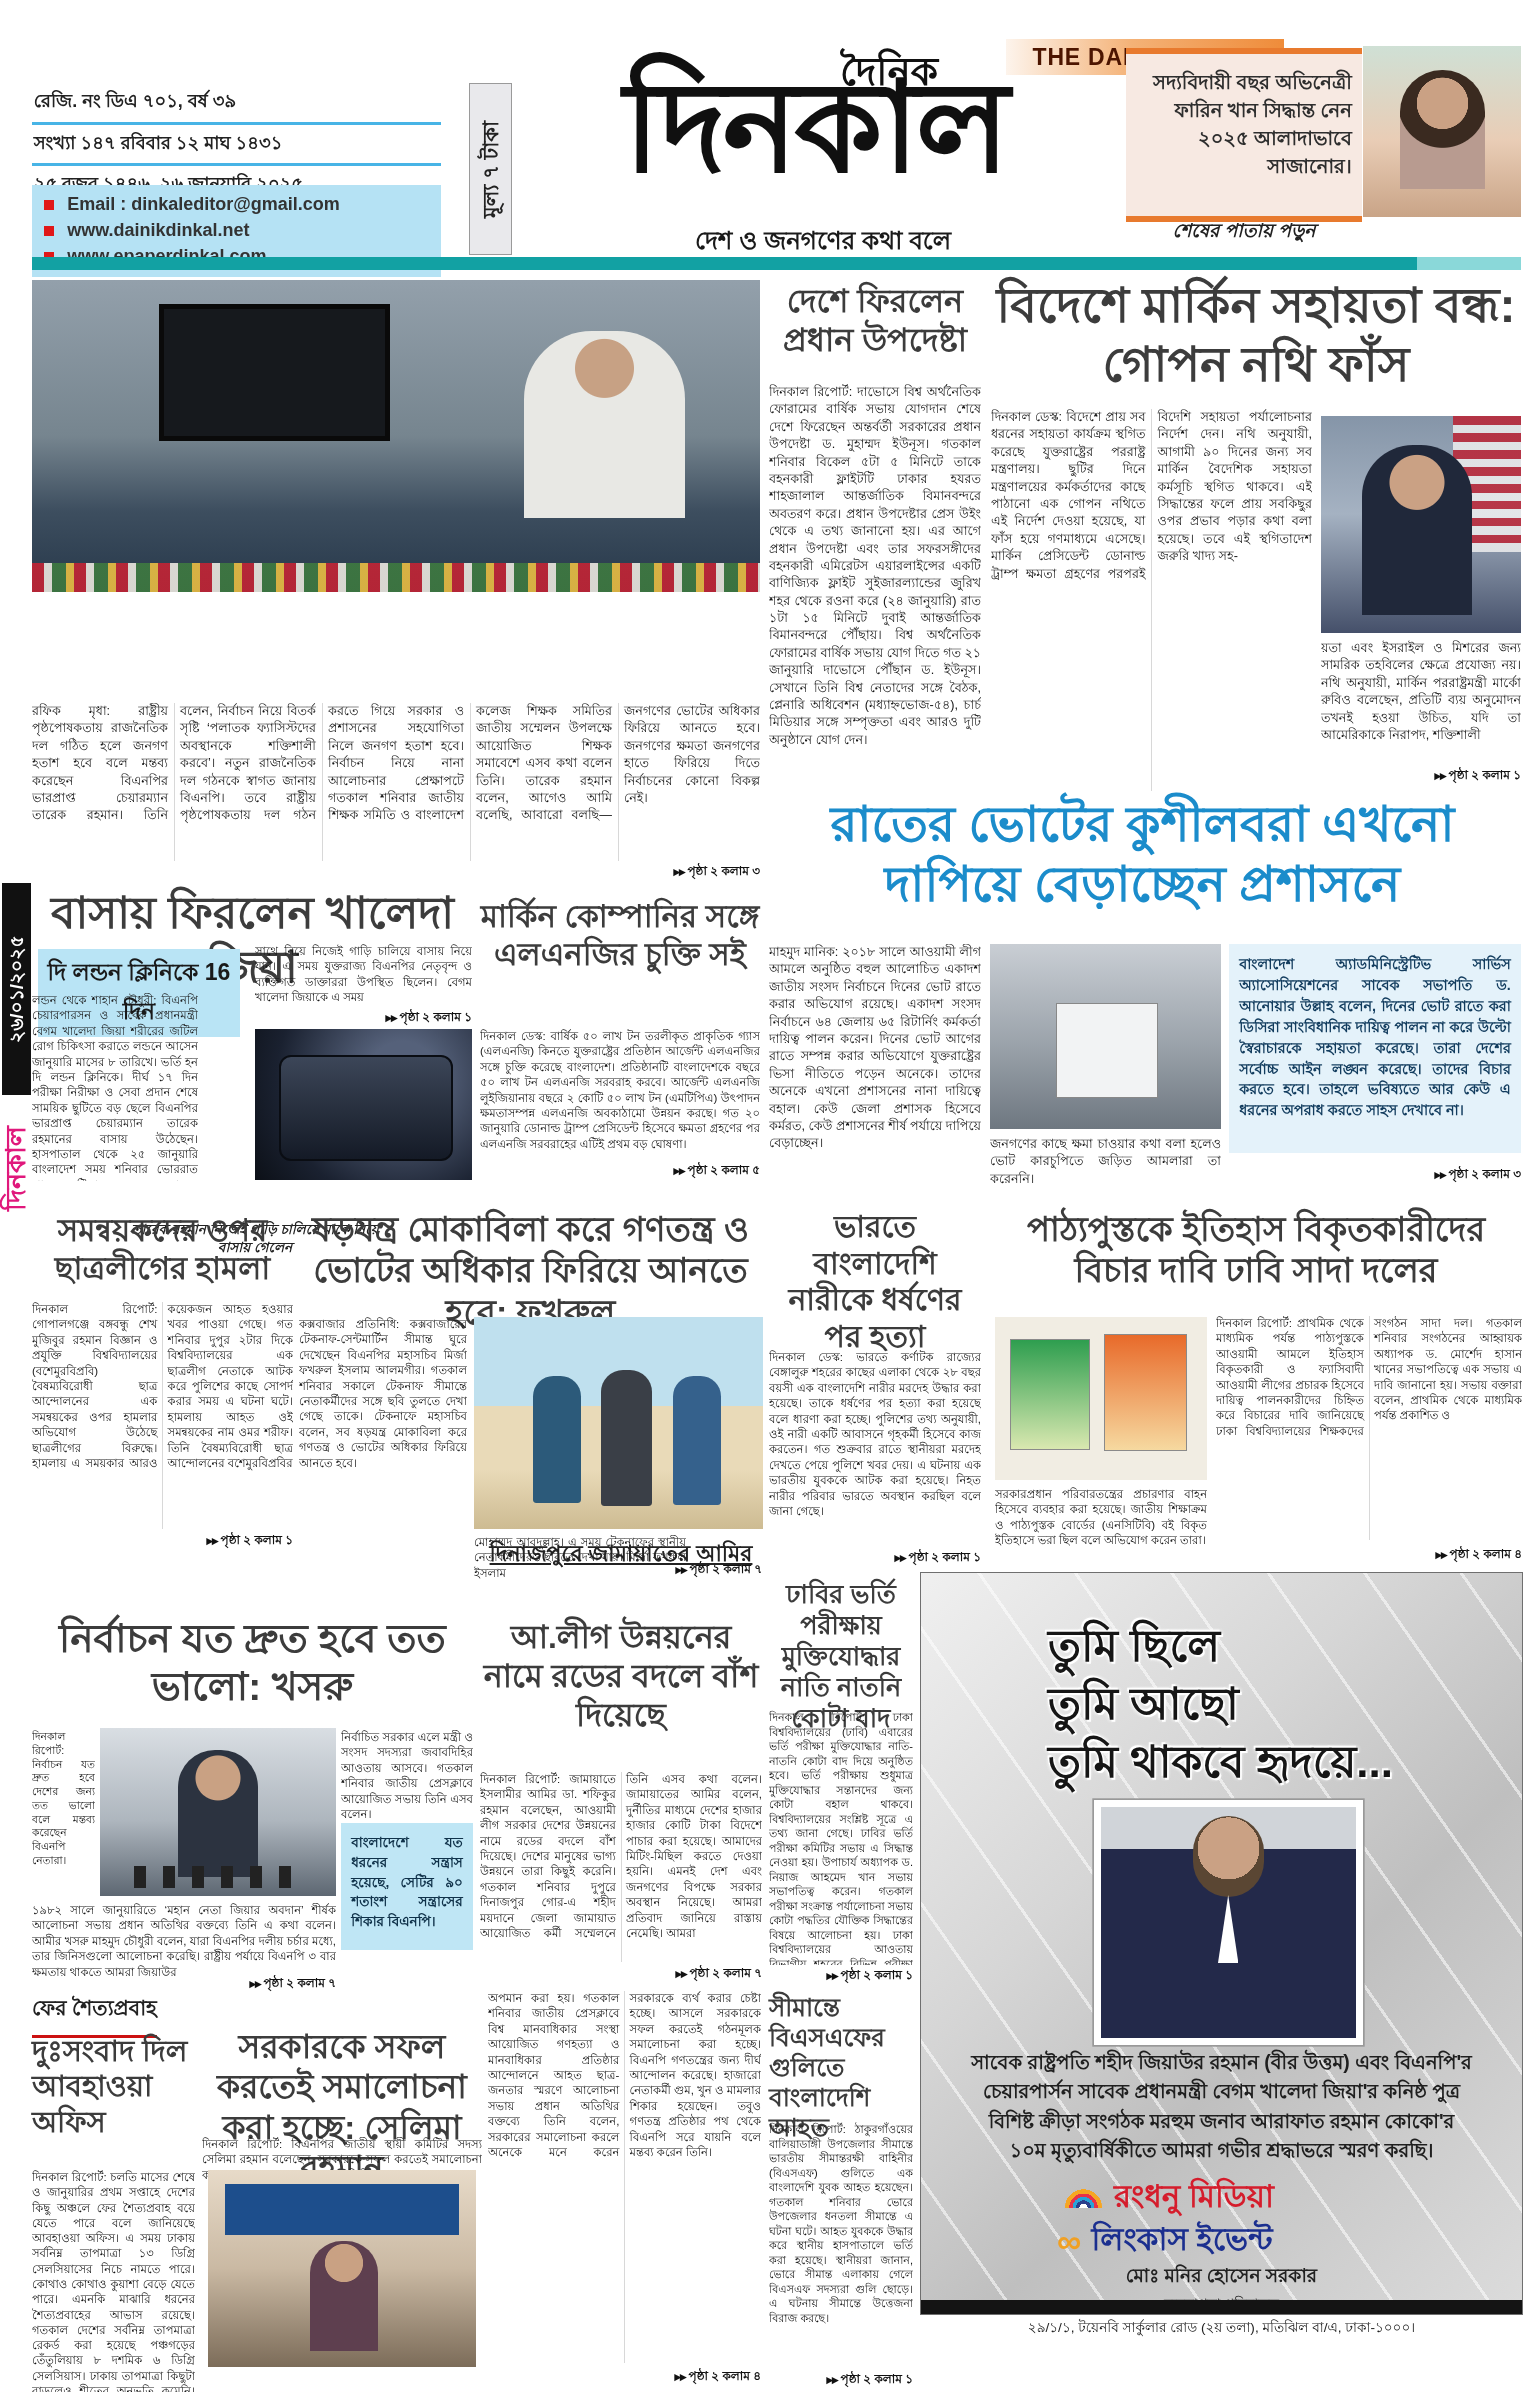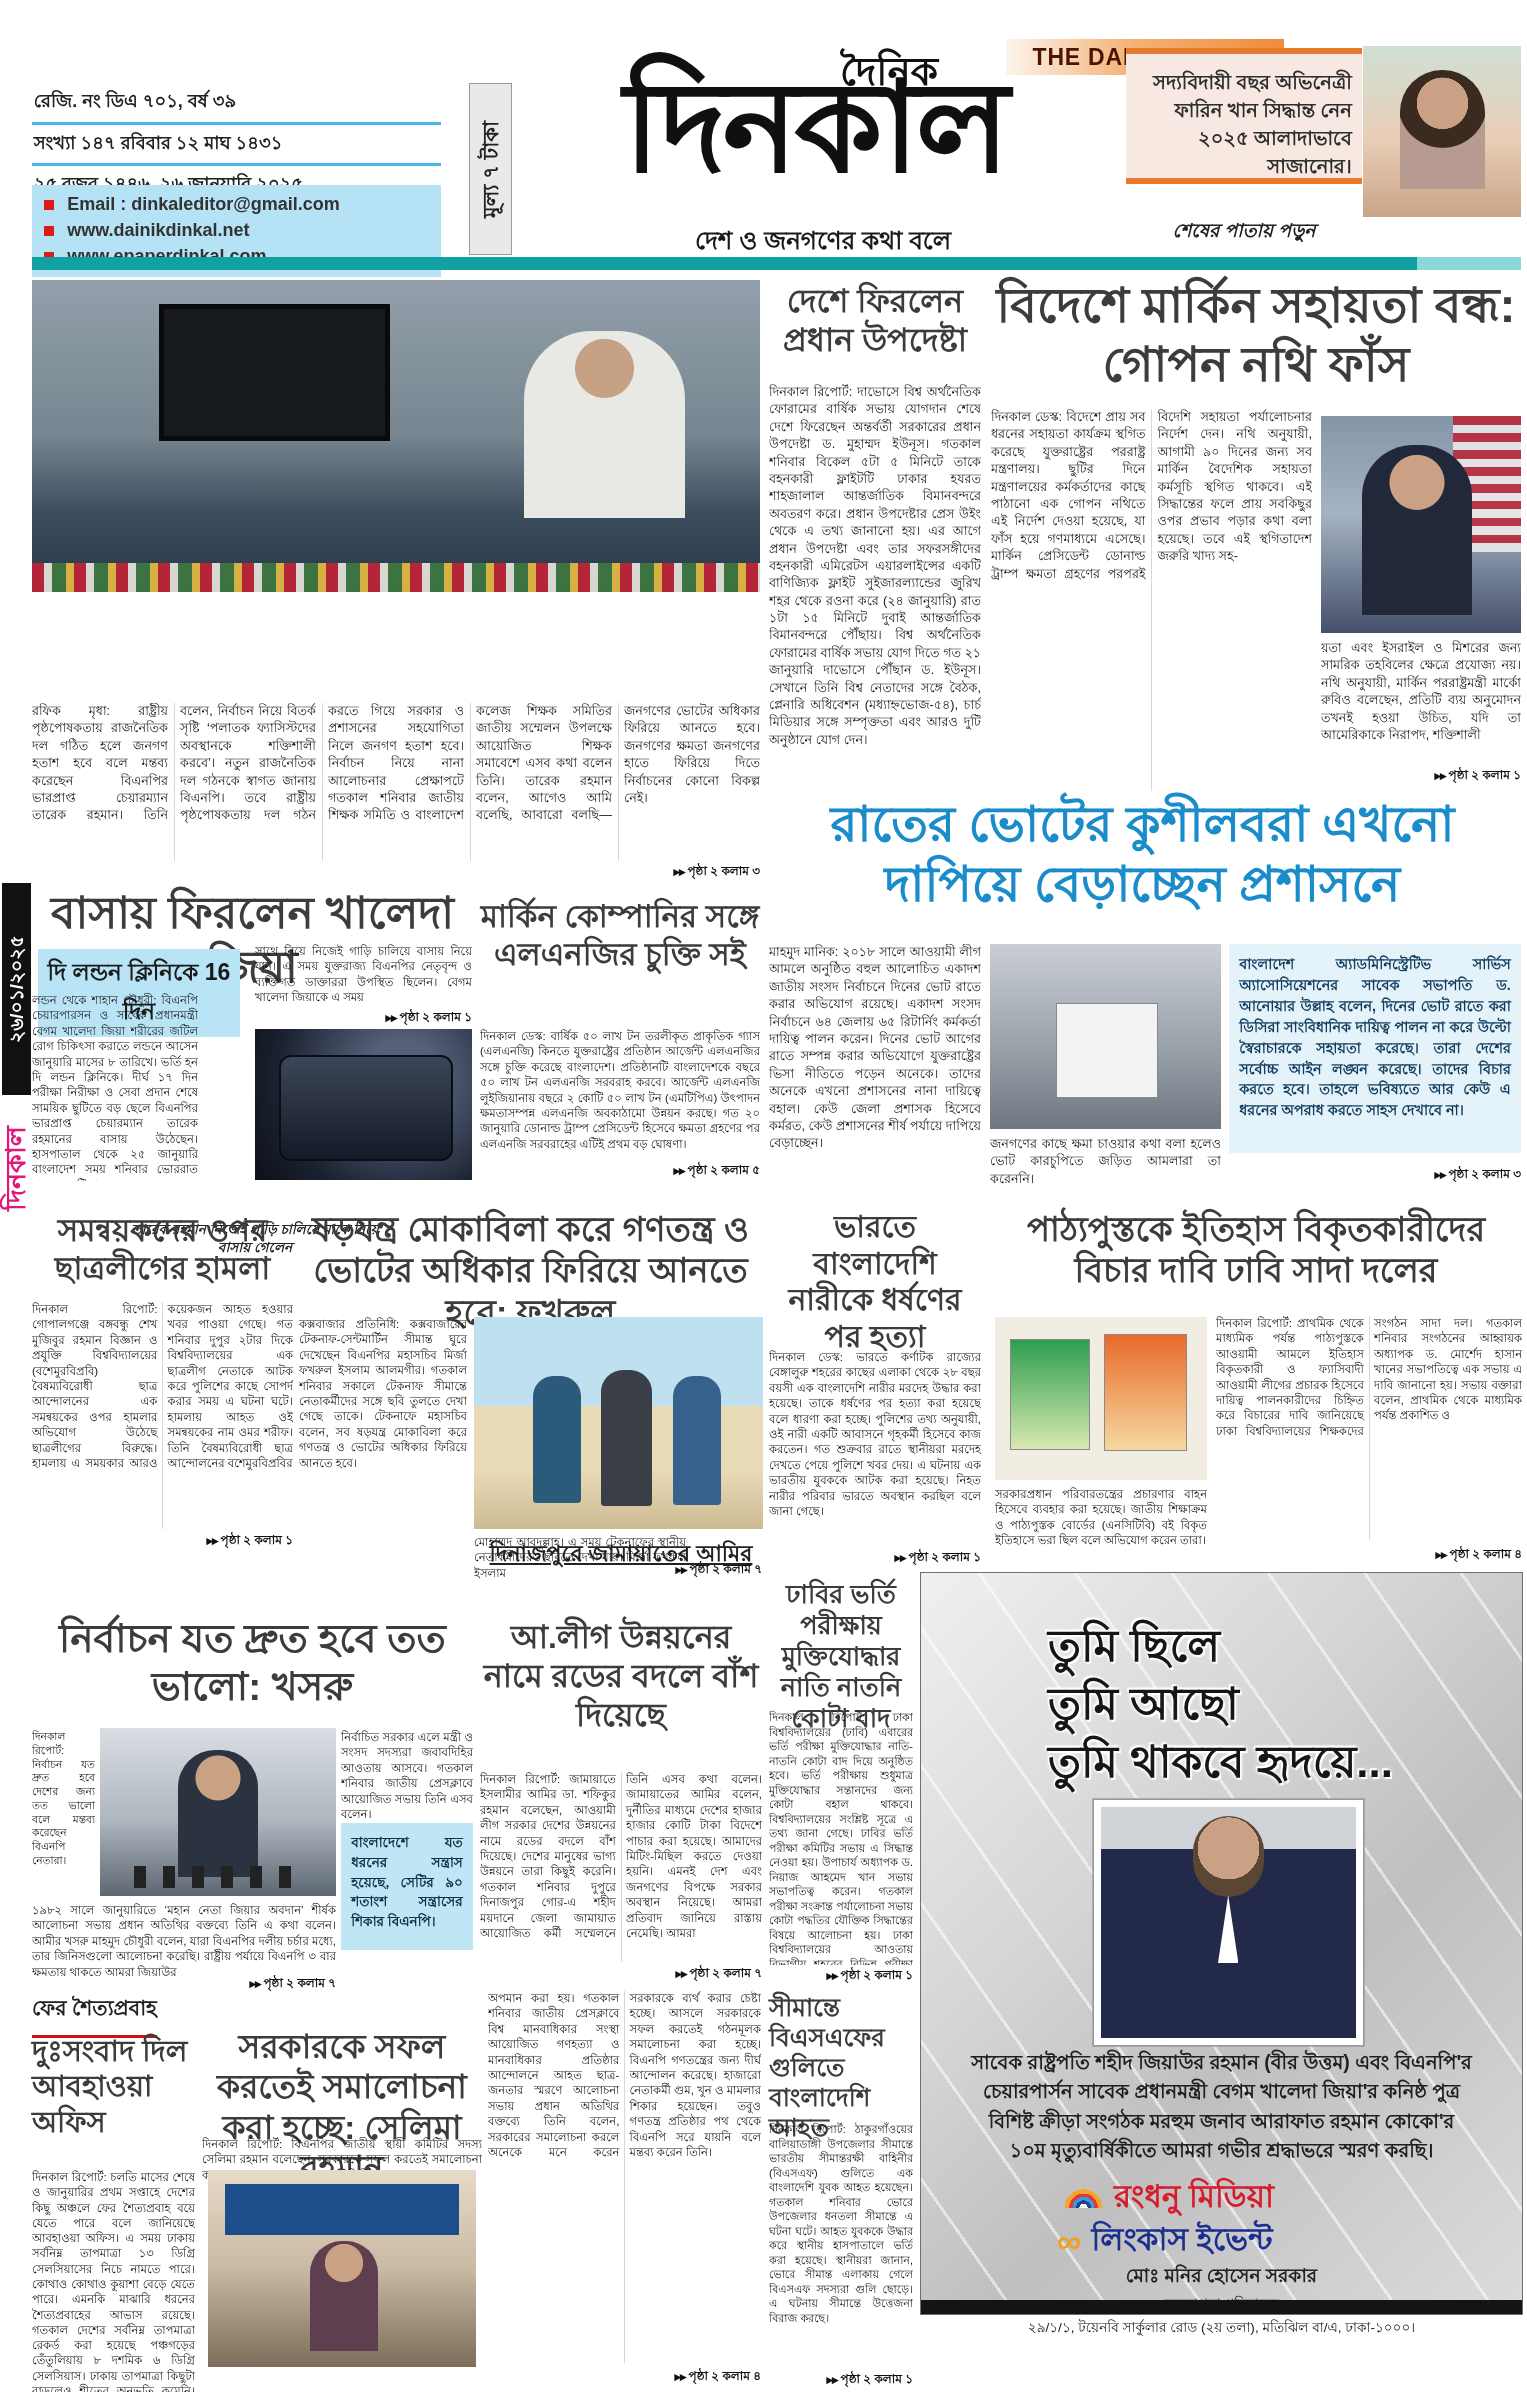--- a/index.html
+++ b/index.html
@@ -54,21 +54,21 @@
           <span>www.epaperdinkal.com</span>
         </div>
     </div>
     <div class="abs vert" style="left:469px;top:83px;width:41px;height:170px;border:0.8px solid #9a9a9a;background:#e9e9ec;font-weight:bold;font-size:21px;color:#222;line-height:41px;">মূল্য ৭ টাকা</div>
 
     <div class="abs" style="left:840px;top:41px;font-size:39px;font-weight:bold;color:#111;">দৈনিক</div>
     <div class="abs" style="left:522px;top:59px;width:586px;text-align:center;font-size:126px;font-weight:900;color:#101010;line-height:1.1;letter-spacing:-3.4px;">দিনকাল</div>
     <div class="abs banner-en" style="left:1006px;top:39px;width:278px;height:36px;font-size:23px;">THE DAILY DINKAL</div>
     <div class="abs" style="left:628px;top:222px;width:390px;text-align:center;font-size:24.6px;font-weight:bold;color:#1a1a1a;">দেশ ও জনগণের কথা বলে</div>
 
-    <div class="abs" style="left:1126px;top:48px;width:236px;height:136px;background:#f7e9e2;border-top:6px solid #e87a2e;border-bottom:6px solid #e87a2e;box-sizing:border-box;padding:13.6px 10.2px;">
+    <div class="abs" style="left:1126px;top:48px;width:236px;height:174px;background:#f7e9e2;border-top:6px solid #e87a2e;border-bottom:6px solid #e87a2e;box-sizing:border-box;padding:13.6px 10.2px;">
       <div style="text-align:right;font-size:19.5px;font-weight:bold;color:#2e2e2e;line-height:1.45;">সদ্যবিদায়ী বছর অভিনেত্রী ফারিন খান সিদ্ধান্ত নেন ২০২৫ আলাদাভাবে সাজানোর।</div>
     </div>
     <div class="abs photo" style="left:1363px;top:46px;width:158px;height:171px;background:linear-gradient(180deg,#cfe0d5 0%,#e9cdb6 55%,#c9a487 100%);">
       <div style="width:85px;height:119px;margin:24px auto 0;background:radial-gradient(circle at 50% 28%,#caa184 0 25.5px,#3a2a20 26px 44px,#b89b90 45px);border-radius:42px 42px 0 0;"></div>
     </div>
     <div class="abs" style="left:1126px;top:217px;width:236px;text-align:center;font-size:18.7px;font-weight:bold;font-style:italic;color:#222;">শেষের পাতায় পড়ুন</div>
 
     <div class="abs" style="left:32px;top:257px;width:1489px;height:12.7px;background:linear-gradient(90deg,#12a1a3 0 93%,#8ad8d9 93%);"></div>
   </div>
 

